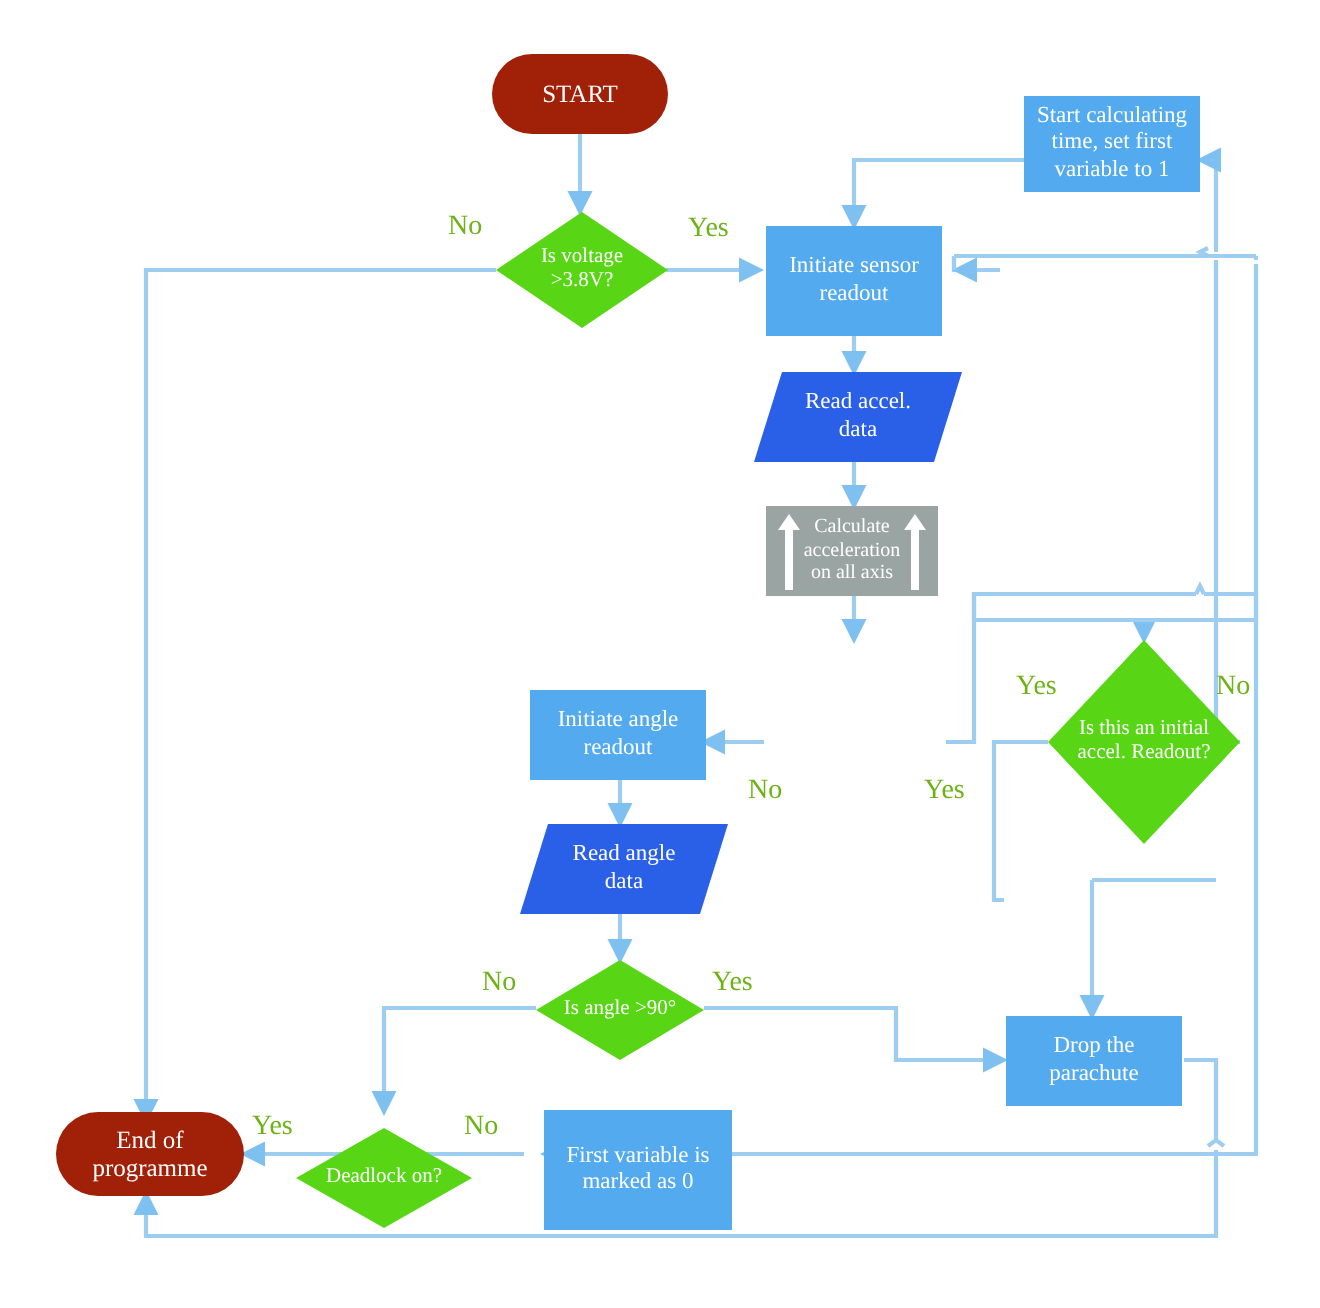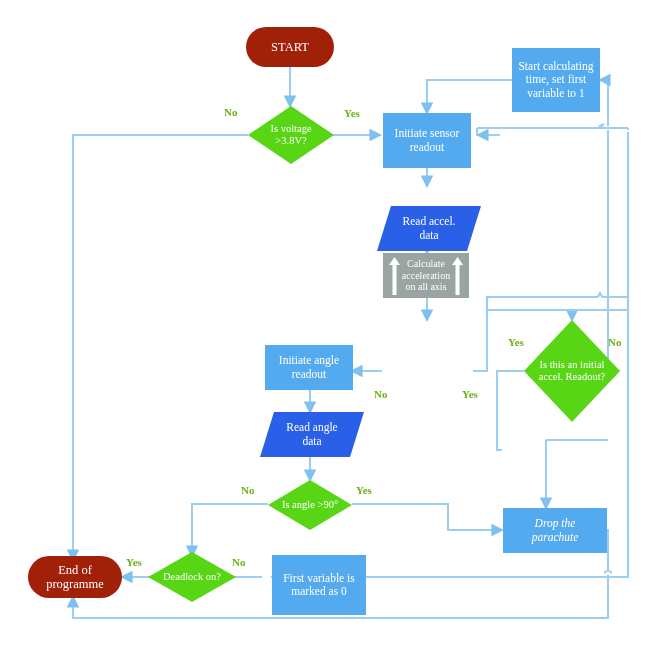--- a/index.html
+++ b/index.html
@@ -113,23 +113,22 @@
   }
   .sub-arrow {
     position: absolute;
     top: 4px;
     width: 11px;
     height: 38px;
   }
   .edge-label {
     position: absolute;
     color: #6db317;
-    font-size: 11px;
+    font-size: 14px;
     white-space: nowrap;
-    font-weight: bold;
   }
 </style>
 </head>
 <body>
 
 <div id="stage">
 
   <svg id="wires" viewBox="0 0 660 654" width="660" height="654" xmlns="http://www.w3.org/2000/svg">
     <defs>
       <marker id="ah" viewBox="0 0 10 10" refX="8.4" refY="5" markerWidth="6" markerHeight="6" orient="auto-start-reverse">
@@ -210,32 +209,32 @@
   </div>
 
   <div class="decision-wrap" style="left:248px; top:106px; width:86px; height:58px;">
     <svg class="decision-shape" viewBox="0 0 86 58" preserveAspectRatio="none">
       <polygon points="43,0 86,29 43,58 0,29" fill="#58d615"></polygon>
     </svg>
     <div class="decision-label">Is voltage
 &gt;3.8V?</div>
   </div>
 
-  <div class="node process" style="left:512px; top:48px; width:88px; height:64px;">
+  <div class="node process" style="left:512px; top:48px; width:88px; height:48px;">
     <span>Start calculating
 time, set first
 variable to 1</span>
   </div>
 
   <div class="node process" style="left:383px; top:113px; width:88px; height:55px;">
     <span>Initiate sensor
 readout</span>
   </div>
 
-  <div class="data-wrap" style="left:377px; top:186px; width:104px; height:45px;margin-top:20px;">
+  <div class="data-wrap" style="left:377px; top:186px; width:104px; height:45px;">
     <svg class="data-shape" viewBox="0 0 104 45" preserveAspectRatio="none">
       <polygon points="14,0 104,0 90,45 0,45" fill="#2a5fe8"></polygon>
     </svg>
     <div class="data-label">Read accel.
 data</div>
   </div>
 
   <div class="subroutine" style="left:383px; top:253px; width:86px; height:45px;">
     <svg class="sub-arrow" style="left:6px;" viewBox="0 0 11 38">
       <polygon points="5.5,0 11,8 7.5,8 7.5,38 3.5,38 3.5,8 0,8" fill="#ffffff"></polygon>
@@ -270,26 +269,26 @@
 data</div>
   </div>
 
   <div class="decision-wrap" style="left:268px; top:480px; width:84px; height:50px;">
     <svg class="decision-shape" viewBox="0 0 84 50" preserveAspectRatio="none">
       <polygon points="42,0 84,25 42,50 0,25" fill="#58d615"></polygon>
     </svg>
     <div class="decision-label">Is angle &gt;90°</div>
   </div>
 
-  <div class="node process" style="left:503px; top:508px; width:104px; height:45px;font-style:italic;">
+  <div class="node process" style="left:503px; top:508px; width:88px; height:45px;">
     <span>Drop the
 parachute</span>
   </div>
 
-  <div class="decision-wrap" style="left:148px; top:552px; width:88px; height:50px;">
+  <div class="decision-wrap" style="left:148px; top:564px; width:88px; height:50px;">
     <svg class="decision-shape" viewBox="0 0 88 50" preserveAspectRatio="none">
       <polygon points="44,0 88,25 44,50 0,25" fill="#58d615"></polygon>
     </svg>
     <div class="decision-label">Deadlock on?</div>
   </div>
 
   <div class="node process" style="left:272px; top:555px; width:94px; height:60px;">
     <span>First variable is
 marked as 0</span>
   </div>

